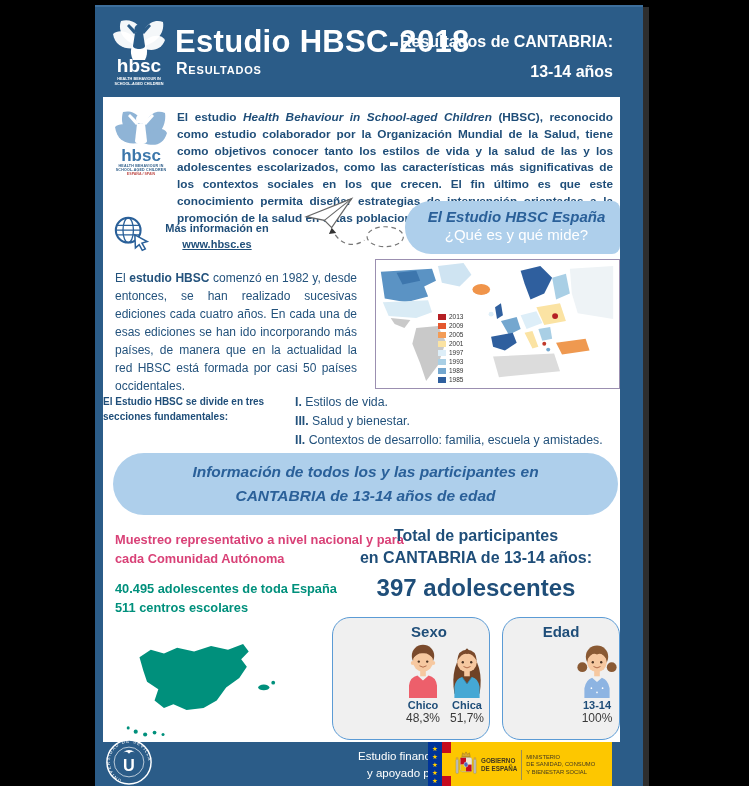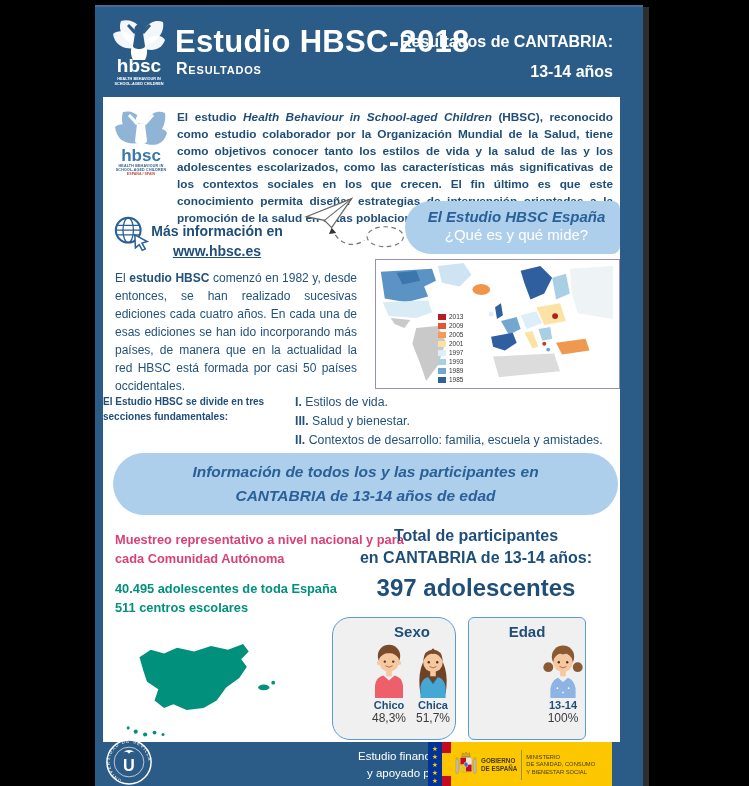--- a/index.html
+++ b/index.html
@@ -27,21 +27,21 @@
   .body-logo .word { color:#3c77ab; font-weight:bold; font-size:17px; line-height:1; margin-top:-2px; }
   .body-logo .tiny { color:#2b5c88; font-size:3.6px; font-weight:bold; letter-spacing:.2px; }
   .body-logo .tiny3 { color:#c0504d; font-size:3.6px; font-weight:bold; }
 
   .intro-p { position:absolute; left:74px; top:12px; width:436px; text-align:justify;
              color:#1f4e79; font-weight:bold; font-size:11.8px; line-height:1.42; }
   .intro-p .it { font-style:italic; }
 
   .globe { position:absolute; left:10px; top:118px; width:38px; height:38px; }
   .moreinfo { position:absolute; left:48px; top:124px; width:132px; text-align:center;
-              color:#1f4e79; font-size:14px; font-weight:bold; line-height:1.45; }
+              color:#1f4e79; font-size:11px; font-weight:bold; line-height:1.45; }
   .moreinfo a { color:#1f4e79; text-decoration:underline; }
 
   .plane { position:absolute; left:196px; top:96px; width:118px; height:62px; }
 
   .estudio-box { position:absolute; left:302px; top:104px; width:215px; height:53px;
                  background:#aecfeb; border-radius:26px 8px 8px 26px; padding:7px 12px 0 20px;
                  text-align:center; }
   .estudio-box .l1 { color:#2a6099; font-weight:bold; font-style:italic; font-size:15px; }
   .estudio-box .l2 { color:#fff; font-size:15px; margin-top:1px; }
 
@@ -77,22 +77,22 @@
 
   .total { position:absolute; left:227px; top:428px; width:292px; text-align:center;
            color:#1f4e79; font-weight:bold; }
   .total .t1 { font-size:16px; line-height:1.4; }
   .total .t2 { font-size:16px; line-height:1.4; }
   .total .cnt { font-size:24px; margin-top:4px; }
 
   .cards { position:absolute; left:229px; top:520px; display:flex; gap:12px; }
   .card { background:#f0f0f0; border:1.5px solid #5b9bd5; border-radius:18px;
           height:123px; padding-top:5px; text-align:center; }
-  .card.sexo { width:124px;padding-left:36px; }
-  .card.edad { width:118px;border-radius:6px; }
+  .card.sexo { width:158px;padding-left:36px; }
+  .card.edad { width:118px; }
   .card .ttl { color:#1f4e79; font-weight:bold; font-size:15px; }
   .card .people { display:flex; justify-content:flex-end; margin-top:2px; }
   .person .lbl { color:#1f4e79; font-weight:bold; font-size:11px; margin-top:1px; }
   .person .val { color:#3a3a3a; font-size:12px; }
   .person svg { width:44px; height:56px; display:block; margin:0 auto; }
 
   
   .footer { position:absolute; left:0; top:735px; width:100%; height:46px; background:#2b5c88; }
   .seal { position:absolute; left:10px; top:-4px; width:48px; height:48px; }
   .funding { position:absolute; left:225px; top:6px; width:170px; text-align:center;

